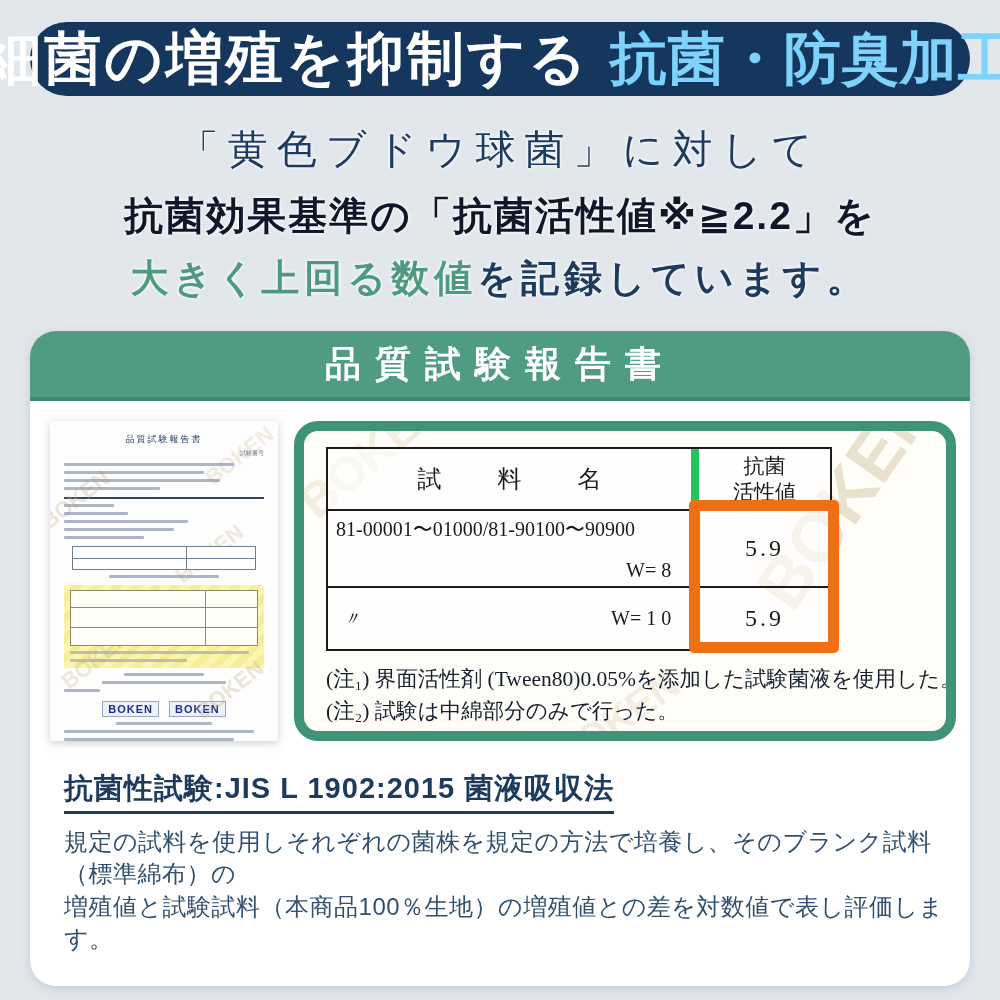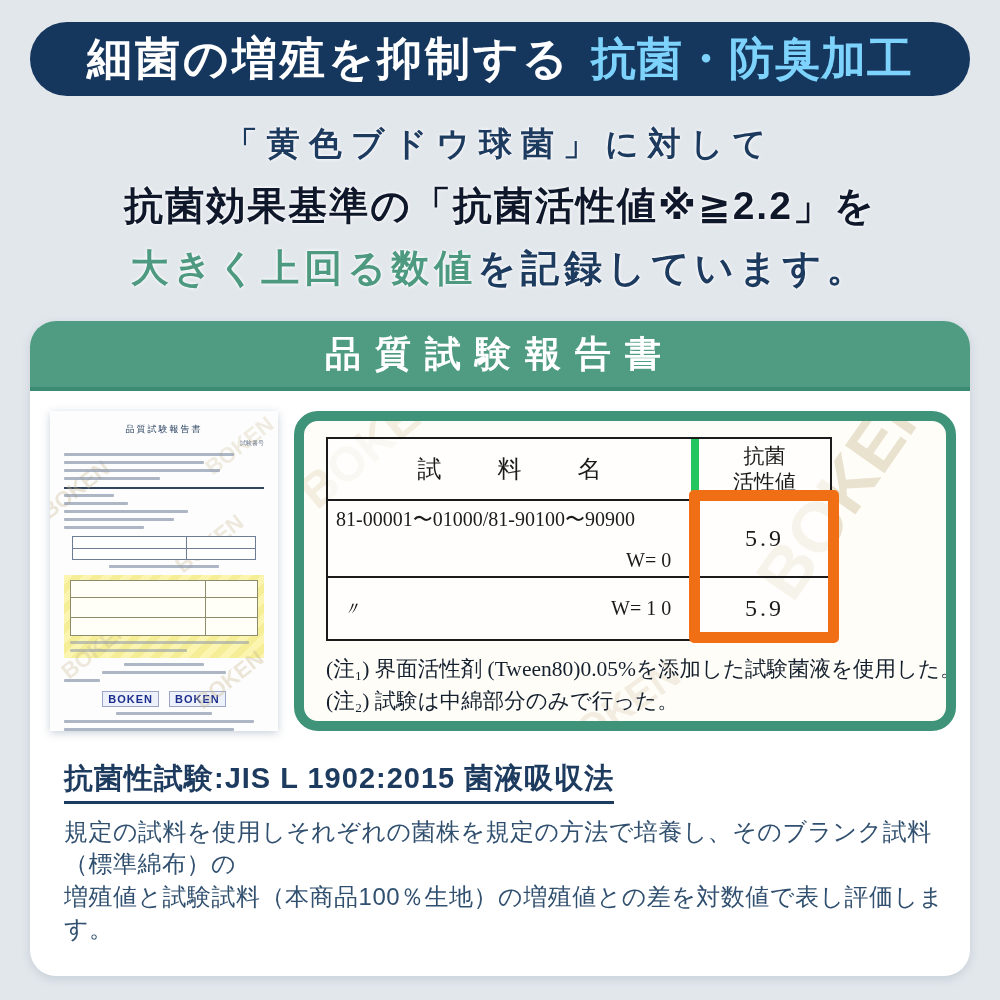--- a/index.html
+++ b/index.html
@@ -11,29 +11,29 @@
   }
   .page { width:1000px; height:1000px; position:relative; }
 
   
   .banner {
     margin:22px 30px 0;
     height:74px;
     background:#16375d;
     border-radius:45px;
     display:flex; align-items:center; justify-content:center;
-    font-size:45px; font-weight:700; white-space:nowrap;gap:20px;
+    font-size:57px; font-weight:700; white-space:nowrap;gap:20px;
   }
   .banner .w { color:#ffffff; letter-spacing:3px; }
   .banner .y { color:#7dd3fc; letter-spacing:1px; }
 
   
   .intro { margin-top:26px; text-align:center; color:#1d3a5f;
            text-shadow:0 0 4px #fff, 0 0 2px #fff; }
-  .intro-l1 { font-size:33px; font-weight:700; letter-spacing:9px; }
+  .intro-l1 { font-size:40px; font-weight:400; letter-spacing:9px; }
   .intro-l2 { font-size:39px; font-weight:700; letter-spacing:2px; color:#0f172a; margin-top:12px; }
   .intro-l3 { font-size:38px; font-weight:700; letter-spacing:5px; margin-top:10px; }
   .intro-l3 .hl { color:#4e9a81; }
 
   
   .panel {
     margin:27px 30px 0;
     background:#ffffff;
     border-radius:26px;
     box-shadow:0 3px 10px rgba(90,110,130,.20);
@@ -227,21 +227,21 @@
             <div class="rt-header">
               <div class="rt-h1">試　料　名</div>
               <div class="rt-h2">
                 <span>抗菌</span>
                 <span>活性値</span>
               </div>
             </div>
             <div class="rt-row1">
               <div class="rt-c1a">
                 <span class="rt-sample">81-00001〜01000/81-90100〜90900</span>
-                <span class="rt-w">W= 0</span>
+                <span class="rt-w">W= 8</span>
               </div>
               <div class="rt-val">5.9</div>
             </div>
             <div class="rt-row2">
               <div class="rt-c1b">
                 <span class="rt-ditto">〃</span>
                 <span class="rt-w">W= 1 0</span>
               </div>
               <div class="rt-val">5.9</div>
             </div>

